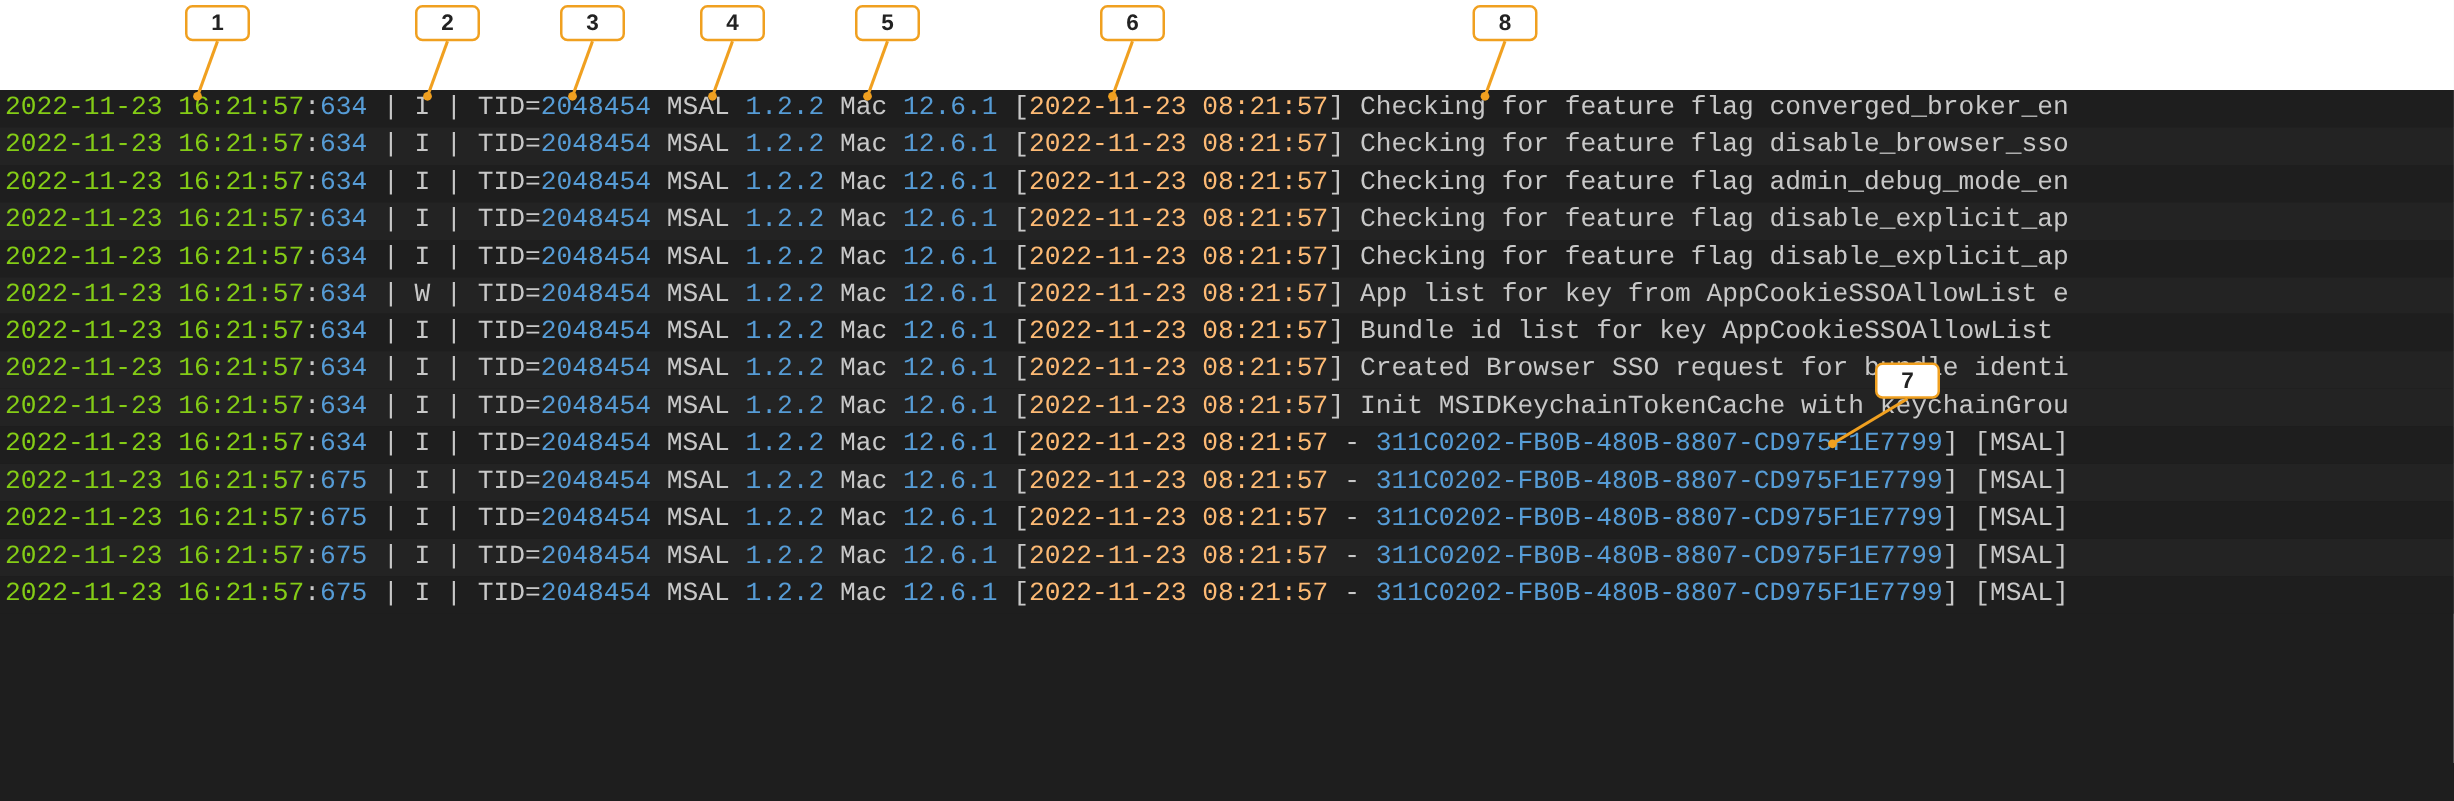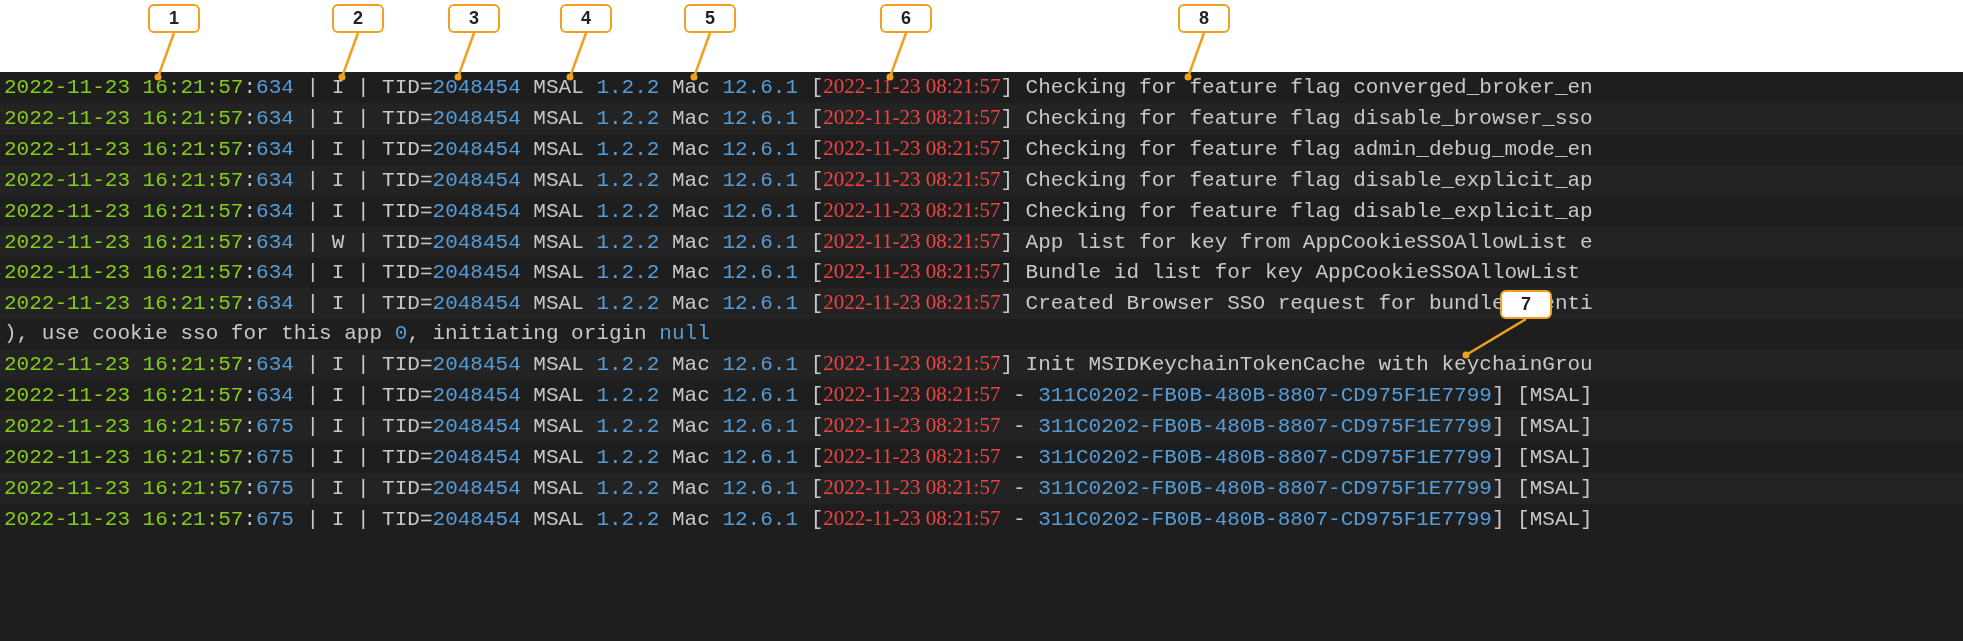--- a/index.html
+++ b/index.html
@@ -59,21 +59,21 @@
     padding-left: 4px;
     font-family: Consolas, "Courier New", monospace;
   }
   .log-line.odd  { background: #1e1e1e; }
   .log-line.even { background: #232323; }
 
   .tok-olive  { color: #84cc16; } 
   .tok-blue   { color: #569cd6; } 
   .tok-grey   { color: #c8c8c8; } 
   .tok-punct  { color: #c8c8c8; } 
-  .tok-green  { color: #ef4444; font-family: Liberation Serif, serif; } 
+  .tok-green  { color: #fdba74; } 
 </style>
 </head>
 <body>
 
 <div class="annotation-layer" id="annotation-layer">
     <div class="callout" style="left: 148px;"><span class="box">1</span><svg width="40" height="44">
         <line x1="20" y1="0" x2="4" y2="44" stroke="#f0a020" stroke-width="2.5"></line>
         <circle cx="4" cy="44" r="3.5" fill="#f0a020"></circle>
       </svg></div>
     <div class="callout" style="left: 332px;"><span class="box">2</span><svg width="40" height="44">
@@ -104,21 +104,20 @@
 
 <div class="log-area" id="log-area">
     <div class="log-line odd"><span class="tok-olive">2022-11-23 16:21:57</span><span class="tok-punct">:</span><span class="tok-blue">634</span><span class="tok-punct"> | </span><span class="tok-grey">I</span><span class="tok-punct"> | </span><span class="tok-grey">TID=</span><span class="tok-blue">2048454</span><span class="tok-grey"> MSAL </span><span class="tok-blue">1.2.2</span><span class="tok-grey"> Mac </span><span class="tok-blue">12.6.1</span><span class="tok-grey"> [</span><span class="tok-green">2022-11-23 08:21:57</span><span class="tok-grey">] </span><span class="tok-grey">Checking for feature flag converged_broker_en</span></div>
     <div class="log-line even"><span class="tok-olive">2022-11-23 16:21:57</span><span class="tok-punct">:</span><span class="tok-blue">634</span><span class="tok-punct"> | </span><span class="tok-grey">I</span><span class="tok-punct"> | </span><span class="tok-grey">TID=</span><span class="tok-blue">2048454</span><span class="tok-grey"> MSAL </span><span class="tok-blue">1.2.2</span><span class="tok-grey"> Mac </span><span class="tok-blue">12.6.1</span><span class="tok-grey"> [</span><span class="tok-green">2022-11-23 08:21:57</span><span class="tok-grey">] </span><span class="tok-grey">Checking for feature flag disable_browser_sso</span></div>
     <div class="log-line odd"><span class="tok-olive">2022-11-23 16:21:57</span><span class="tok-punct">:</span><span class="tok-blue">634</span><span class="tok-punct"> | </span><span class="tok-grey">I</span><span class="tok-punct"> | </span><span class="tok-grey">TID=</span><span class="tok-blue">2048454</span><span class="tok-grey"> MSAL </span><span class="tok-blue">1.2.2</span><span class="tok-grey"> Mac </span><span class="tok-blue">12.6.1</span><span class="tok-grey"> [</span><span class="tok-green">2022-11-23 08:21:57</span><span class="tok-grey">] </span><span class="tok-grey">Checking for feature flag admin_debug_mode_en</span></div>
     <div class="log-line even"><span class="tok-olive">2022-11-23 16:21:57</span><span class="tok-punct">:</span><span class="tok-blue">634</span><span class="tok-punct"> | </span><span class="tok-grey">I</span><span class="tok-punct"> | </span><span class="tok-grey">TID=</span><span class="tok-blue">2048454</span><span class="tok-grey"> MSAL </span><span class="tok-blue">1.2.2</span><span class="tok-grey"> Mac </span><span class="tok-blue">12.6.1</span><span class="tok-grey"> [</span><span class="tok-green">2022-11-23 08:21:57</span><span class="tok-grey">] </span><span class="tok-grey">Checking for feature flag disable_explicit_ap</span></div>
     <div class="log-line odd"><span class="tok-olive">2022-11-23 16:21:57</span><span class="tok-punct">:</span><span class="tok-blue">634</span><span class="tok-punct"> | </span><span class="tok-grey">I</span><span class="tok-punct"> | </span><span class="tok-grey">TID=</span><span class="tok-blue">2048454</span><span class="tok-grey"> MSAL </span><span class="tok-blue">1.2.2</span><span class="tok-grey"> Mac </span><span class="tok-blue">12.6.1</span><span class="tok-grey"> [</span><span class="tok-green">2022-11-23 08:21:57</span><span class="tok-grey">] </span><span class="tok-grey">Checking for feature flag disable_explicit_ap</span></div>
     <div class="log-line even"><span class="tok-olive">2022-11-23 16:21:57</span><span class="tok-punct">:</span><span class="tok-blue">634</span><span class="tok-punct"> | </span><span class="tok-grey">W</span><span class="tok-punct"> | </span><span class="tok-grey">TID=</span><span class="tok-blue">2048454</span><span class="tok-grey"> MSAL </span><span class="tok-blue">1.2.2</span><span class="tok-grey"> Mac </span><span class="tok-blue">12.6.1</span><span class="tok-grey"> [</span><span class="tok-green">2022-11-23 08:21:57</span><span class="tok-grey">] </span><span class="tok-grey">App list for key from AppCookieSSOAllowList e</span></div>
     <div class="log-line odd"><span class="tok-olive">2022-11-23 16:21:57</span><span class="tok-punct">:</span><span class="tok-blue">634</span><span class="tok-punct"> | </span><span class="tok-grey">I</span><span class="tok-punct"> | </span><span class="tok-grey">TID=</span><span class="tok-blue">2048454</span><span class="tok-grey"> MSAL </span><span class="tok-blue">1.2.2</span><span class="tok-grey"> Mac </span><span class="tok-blue">12.6.1</span><span class="tok-grey"> [</span><span class="tok-green">2022-11-23 08:21:57</span><span class="tok-grey">] </span><span class="tok-grey">Bundle id list for key AppCookieSSOAllowList </span></div>
     <div class="log-line even"><span class="tok-olive">2022-11-23 16:21:57</span><span class="tok-punct">:</span><span class="tok-blue">634</span><span class="tok-punct"> | </span><span class="tok-grey">I</span><span class="tok-punct"> | </span><span class="tok-grey">TID=</span><span class="tok-blue">2048454</span><span class="tok-grey"> MSAL </span><span class="tok-blue">1.2.2</span><span class="tok-grey"> Mac </span><span class="tok-blue">12.6.1</span><span class="tok-grey"> [</span><span class="tok-green">2022-11-23 08:21:57</span><span class="tok-grey">] </span><span class="tok-grey">Created Browser SSO request for bundle identi</span></div>
-    <div class="log-line odd"><span class="tok-grey">), use cookie sso for this app </span><span class="tok-blue">0</span><span class="tok-grey">, initiating origin </span><span class="tok-blue">null</span></div>
     <div class="log-line even"><span class="tok-olive">2022-11-23 16:21:57</span><span class="tok-punct">:</span><span class="tok-blue">634</span><span class="tok-punct"> | </span><span class="tok-grey">I</span><span class="tok-punct"> | </span><span class="tok-grey">TID=</span><span class="tok-blue">2048454</span><span class="tok-grey"> MSAL </span><span class="tok-blue">1.2.2</span><span class="tok-grey"> Mac </span><span class="tok-blue">12.6.1</span><span class="tok-grey"> [</span><span class="tok-green">2022-11-23 08:21:57</span><span class="tok-grey">] </span><span class="tok-grey">Init MSIDKeychainTokenCache with keychainGrou</span></div>
     <div class="log-line odd"><span class="tok-olive">2022-11-23 16:21:57</span><span class="tok-punct">:</span><span class="tok-blue">634</span><span class="tok-punct"> | </span><span class="tok-grey">I</span><span class="tok-punct"> | </span><span class="tok-grey">TID=</span><span class="tok-blue">2048454</span><span class="tok-grey"> MSAL </span><span class="tok-blue">1.2.2</span><span class="tok-grey"> Mac </span><span class="tok-blue">12.6.1</span><span class="tok-grey"> [</span><span class="tok-green">2022-11-23 08:21:57</span><span class="tok-grey"> - </span><span class="tok-blue">311C0202-FB0B-480B-8807-CD975F1E7799</span><span class="tok-grey">] </span><span class="tok-grey">[MSAL]</span></div>
     <div class="log-line even"><span class="tok-olive">2022-11-23 16:21:57</span><span class="tok-punct">:</span><span class="tok-blue">675</span><span class="tok-punct"> | </span><span class="tok-grey">I</span><span class="tok-punct"> | </span><span class="tok-grey">TID=</span><span class="tok-blue">2048454</span><span class="tok-grey"> MSAL </span><span class="tok-blue">1.2.2</span><span class="tok-grey"> Mac </span><span class="tok-blue">12.6.1</span><span class="tok-grey"> [</span><span class="tok-green">2022-11-23 08:21:57</span><span class="tok-grey"> - </span><span class="tok-blue">311C0202-FB0B-480B-8807-CD975F1E7799</span><span class="tok-grey">] </span><span class="tok-grey">[MSAL]</span></div>
     <div class="log-line odd"><span class="tok-olive">2022-11-23 16:21:57</span><span class="tok-punct">:</span><span class="tok-blue">675</span><span class="tok-punct"> | </span><span class="tok-grey">I</span><span class="tok-punct"> | </span><span class="tok-grey">TID=</span><span class="tok-blue">2048454</span><span class="tok-grey"> MSAL </span><span class="tok-blue">1.2.2</span><span class="tok-grey"> Mac </span><span class="tok-blue">12.6.1</span><span class="tok-grey"> [</span><span class="tok-green">2022-11-23 08:21:57</span><span class="tok-grey"> - </span><span class="tok-blue">311C0202-FB0B-480B-8807-CD975F1E7799</span><span class="tok-grey">] </span><span class="tok-grey">[MSAL]</span></div>
     <div class="log-line even"><span class="tok-olive">2022-11-23 16:21:57</span><span class="tok-punct">:</span><span class="tok-blue">675</span><span class="tok-punct"> | </span><span class="tok-grey">I</span><span class="tok-punct"> | </span><span class="tok-grey">TID=</span><span class="tok-blue">2048454</span><span class="tok-grey"> MSAL </span><span class="tok-blue">1.2.2</span><span class="tok-grey"> Mac </span><span class="tok-blue">12.6.1</span><span class="tok-grey"> [</span><span class="tok-green">2022-11-23 08:21:57</span><span class="tok-grey"> - </span><span class="tok-blue">311C0202-FB0B-480B-8807-CD975F1E7799</span><span class="tok-grey">] </span><span class="tok-grey">[MSAL]</span></div>
     <div class="log-line odd"><span class="tok-olive">2022-11-23 16:21:57</span><span class="tok-punct">:</span><span class="tok-blue">675</span><span class="tok-punct"> | </span><span class="tok-grey">I</span><span class="tok-punct"> | </span><span class="tok-grey">TID=</span><span class="tok-blue">2048454</span><span class="tok-grey"> MSAL </span><span class="tok-blue">1.2.2</span><span class="tok-grey"> Mac </span><span class="tok-blue">12.6.1</span><span class="tok-grey"> [</span><span class="tok-green">2022-11-23 08:21:57</span><span class="tok-grey"> - </span><span class="tok-blue">311C0202-FB0B-480B-8807-CD975F1E7799</span><span class="tok-grey">] </span><span class="tok-grey">[MSAL]</span></div>
   </div>
 
 <div id="callout7-holder">
     <div class="callout" style="position: absolute; left: 1500px; top: 290px; z-index: 5;"><span class="box">7</span><svg width="40" height="36">

